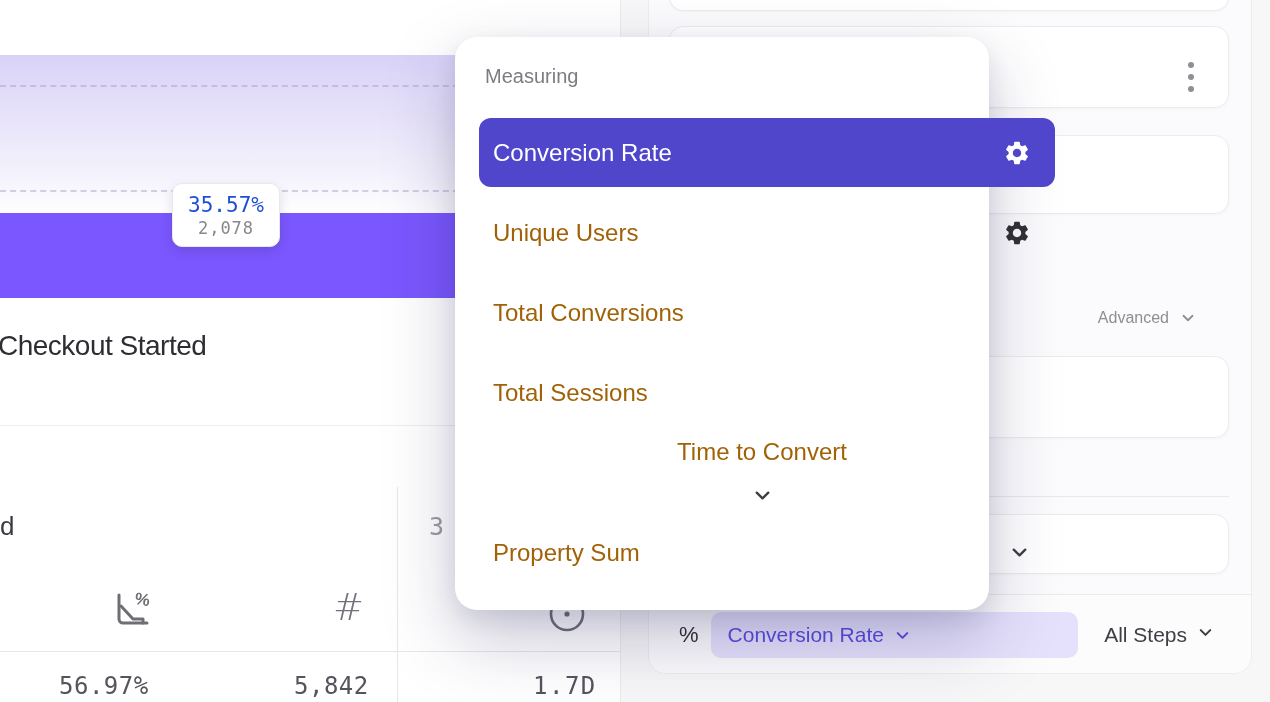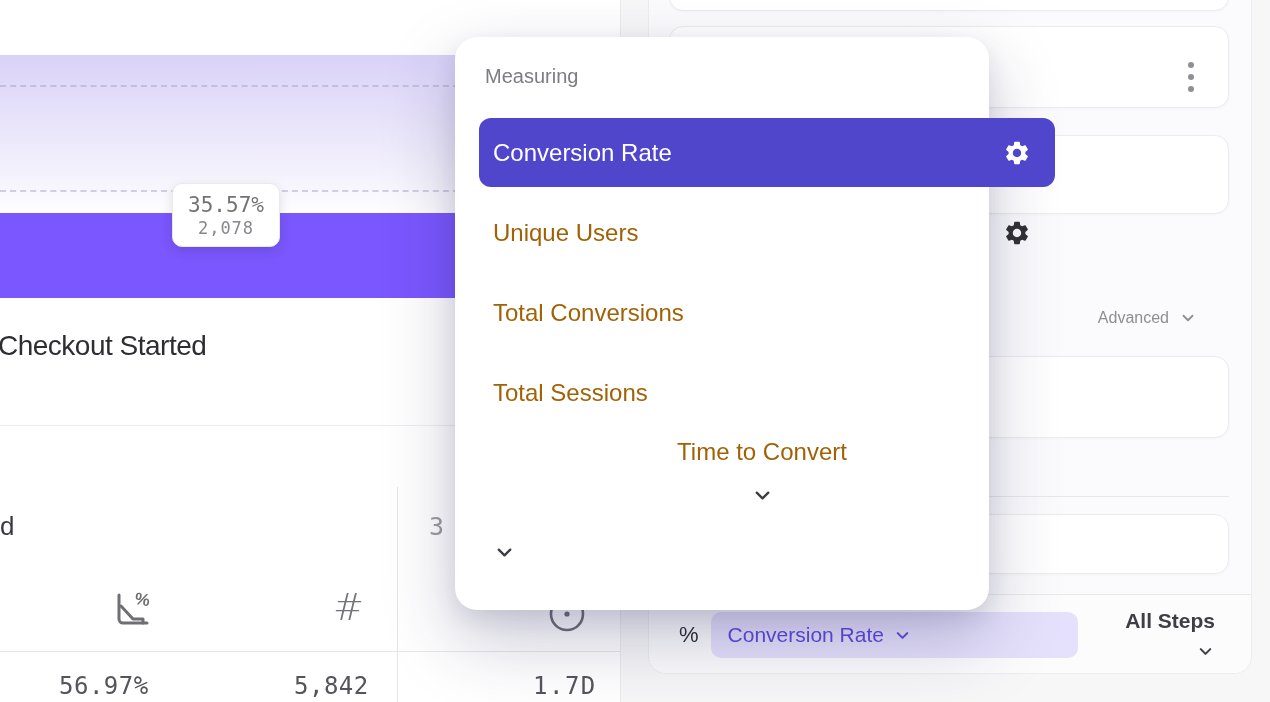--- a/index.html
+++ b/index.html
@@ -23,21 +23,21 @@
   }
   .gridline { position:absolute; left:0; width:100%; height:0; border-top:2px dashed rgba(160,155,195,.45); }
   .gridline.g1 { top:85px; } .gridline.g2 { top:190px; }
   .funnel-bar { position:absolute; left:0; top:213px; width:100%; height:85px; background:#7a57fe; }
   .tooltip {
     position:absolute; left:172px; top:183px; width:108px; height:64px;
     background:#fff; border:1px solid #e9e9ee; border-radius:10px;
     box-shadow:0 4px 12px rgba(0,0,0,.12);
     display:flex; flex-direction:column; align-items:center; justify-content:center; gap:1px; z-index:3;
   }
-  .tooltip-rate { font-size:21px; color:#737373; }
+  .tooltip-rate { font-size:21px; color:#1d4ed8; }
   .tooltip-count { font-size:17px; color:#87878d; letter-spacing:1px; }
   .step-title { position:absolute; left:-2px; top:330px; font-size:28px; font-weight:500; color:#2d2d33; letter-spacing:-.5px; white-space:nowrap; }
   .div-h1 { position:absolute; top:425px; left:0; width:100%; border-top:1px solid #ededf0; }
   .div-h2 { position:absolute; top:651px; left:0; width:100%; border-top:1px solid #e6e6ea; }
   .div-v  { position:absolute; top:487px; left:397px; height:215px; border-left:1px solid #e6e6ea; }
   .prev-frag { position:absolute; left:0; top:511px; font-size:26px; color:#3a3a40; }
   .next-num  { position:absolute; left:429px; top:512px; font-size:25px; color:#9b9ba1; }
   .icon-conv { position:absolute; left:110px; top:588px; width:44px; height:44px; }
   .icon-hash { position:absolute; left:333px; top:586px; font-family:"DejaVu Sans", sans-serif; font-weight:300; font-size:37px; color:#72727a; }
   .icon-clock{ position:absolute; left:547px; top:594px; width:40px; height:40px; }
@@ -71,22 +71,22 @@
     border-top:1px solid #eaeaec; background:#fcfcfd;
     display:flex; align-items:center; padding-left:30px;
   }
   .pct-sym { font-size:22px; font-weight:500; color:#2e2e33; }
   .chip {
     margin-left:12px; width:367px; height:46px; border-radius:10px;
     background:#e5e1fc; color:#5b4be1;
     display:flex; align-items:center; padding:0 18px 0 17px; gap:9px;
     font-size:21px; font-weight:500; cursor:pointer;
   }
-  .all-steps { margin-left:auto; padding-right:38px; display:flex; align-items:flex-end; gap:9px;
-    font-size:21px; font-weight:700; color:#3e3e45; cursor:pointer;flex-direction:column; }
+  .all-steps { margin-left:auto; padding-right:38px; display:flex; align-items:flex-start; gap:9px;
+    font-size:21px; font-weight:400; color:#3e3e45; cursor:pointer; }
 
   
   .menu {
     position:absolute; left:455px; top:37px; width:534px; height:573px;
     background:#fff; border-radius:22px; z-index:10;
     box-shadow:0 30px 70px rgba(40,35,90,.25), 0 8px 22px rgba(40,35,90,.10);
   }
   .menu-heading { position:absolute; left:30px; top:28px; font-size:20px; color:#7c7c82; }
   .menu-item {
     position:absolute; left:24px; width:576px; height:69px; border-radius:12px;
@@ -217,19 +217,20 @@
   <div class="menu-item mi-4">
     <span>Time to Convert</span>
     <span class="chev">
       <svg width="23" height="23" viewBox="0 0 24 24">
           <path d="M6 9l6 6 6-6" fill="none" stroke="#3c3c42" stroke-width="2.4" stroke-linecap="round" stroke-linejoin="round"></path>
         </svg>
     </span>
   </div>
 
   <div class="menu-item mi-5">
+    <span>Property Sum</span>
     <span class="chev">
       <svg width="23" height="23" viewBox="0 0 24 24">
           <path d="M6 9l6 6 6-6" fill="none" stroke="#3c3c42" stroke-width="2.4" stroke-linecap="round" stroke-linejoin="round"></path>
         </svg>
     </span>
   </div>
 </div>
 
 </body></html>

